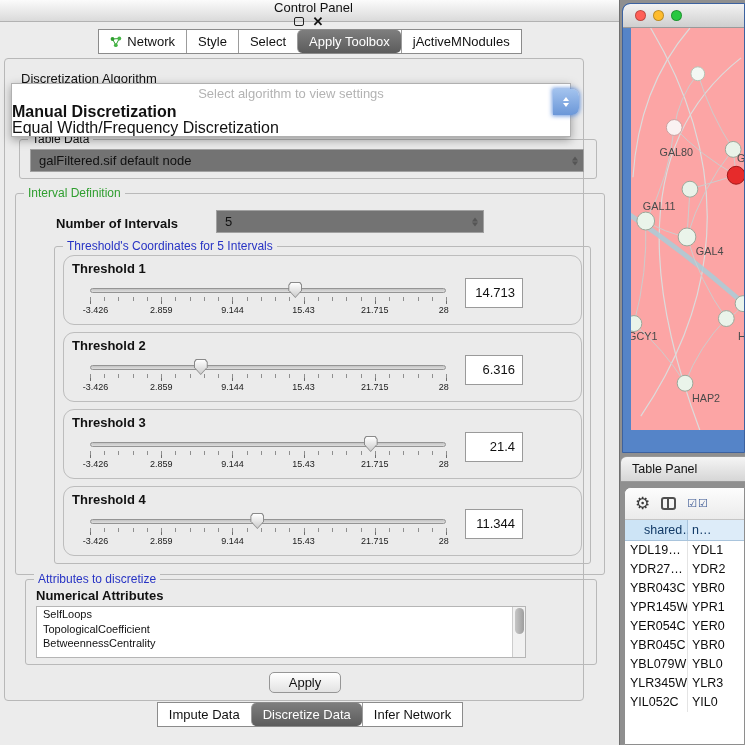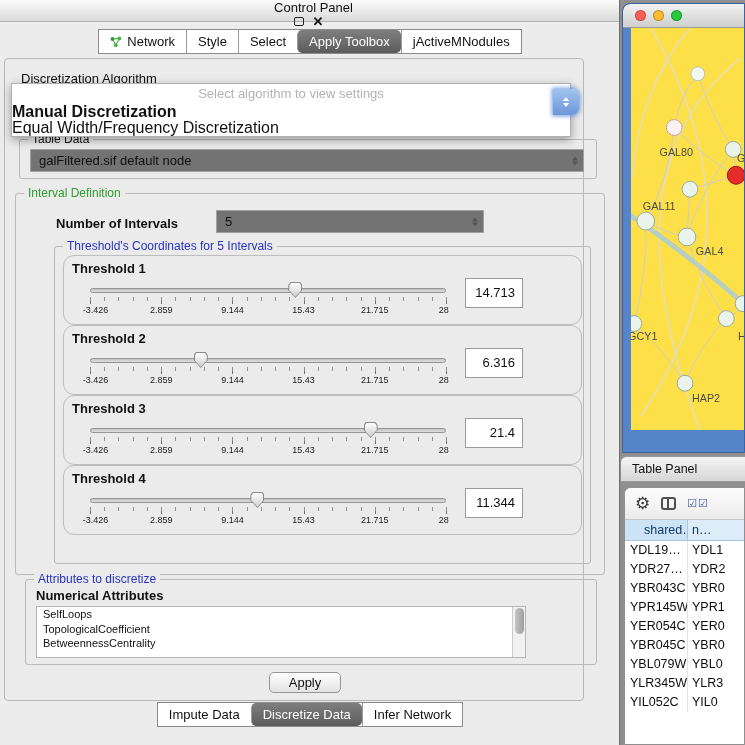--- a/index.html
+++ b/index.html
@@ -60,21 +60,21 @@
 
   .td-grp{left:14px;top:80px;width:578px;height:40px;}
   .td-grp .legend{color:#111;}
 
   .int-grp{left:10px;top:134px;width:590px;height:382px;}
   .noi-label{position:absolute;left:40px;top:22px;font-size:13px;font-weight:bold;}
   .noi-combo{left:200px;top:16px;width:268px;}
 
   .thr-grp{left:38px;top:52px;width:537px;height:318px;}
   .thr-list{position:absolute;inset:8px;}
-  .th-block{position:relative;border:1px solid #bdbdbd;border-radius:11px;height:70px;}
+  .th-block{position:relative;border:1px solid #bdbdbd;border-radius:11px;height:70px;margin-bottom:7px;}
   .th-label{position:absolute;left:8px;top:5px;font-size:13px;font-weight:bold;}
   .th-slider{position:absolute;left:26px;top:32px;width:356px;height:5px;border:1px solid #949494;border-radius:3px;
     background:linear-gradient(#c3c3c3,#dedede);}
   .th-thumb{position:absolute;top:-7px;width:14px;height:16px;margin-left:-7px;}
   .thumb-outer,.thumb-inner{position:absolute;clip-path:polygon(15% 0,85% 0,100% 18%,100% 52%,50% 100%,0 52%,0 18%);}
   .thumb-outer{left:0;top:0;width:14px;height:16px;background:#8a8a8a;}
   .thumb-inner{left:1px;top:1px;width:12px;height:14px;background:linear-gradient(#ffffff,#cccccc);}
   .th-ticks{position:absolute;left:26px;top:41px;width:358px;height:4px;
     background:repeating-linear-gradient(90deg,#8e8e8e 0 1px,transparent 1px 14.24px);}
   .th-ticks-major{position:absolute;left:26px;top:41px;width:358px;height:7px;
@@ -98,21 +98,21 @@
     background:linear-gradient(#ffffff,#e2e2e2);font-size:13px;text-align:center;line-height:19px;}
 
   
   .right{position:absolute;left:621px;top:0;width:124px;height:745px;background:#8f8f8f;}
 
   .netwin{position:absolute;left:1px;top:3px;width:123px;height:450px;border-radius:8px 0 0 0;
     background:#5584c8;border:1px solid #3c62a0;overflow:hidden;}
   .netwin .wtb{position:absolute;left:0;top:0;right:0;height:24px;background:linear-gradient(#f2f2f2,#cfcfcf);
     border-bottom:1px solid #9a9a9a;border-radius:7px 0 0 0;display:flex;align-items:center;gap:7px;padding-left:12px;}
   .tl{width:11px;height:11px;border-radius:50%;border:1px solid rgba(0,0,0,.25);}
-  .canvas{position:absolute;left:8px;top:24px;right:0;bottom:22px;background:#fde047;overflow:hidden;}
+  .canvas{position:absolute;left:8px;top:24px;right:0;bottom:22px;background:#fca5a5;overflow:hidden;}
   .canvas svg{position:absolute;left:0;top:0;width:100%;height:100%;}
 
   .tp-bar{position:absolute;left:0;top:456px;width:124px;height:26px;background:linear-gradient(#f5f5f5,#d6d6d6);
     border-top:1px solid #999;border-bottom:1px solid #999;border-radius:6px 0 0 0;
     font-size:12.5px;line-height:25px;padding-left:11px;}
 
   .tabwin{position:absolute;left:3px;top:487px;width:121px;height:258px;background:#fff;
     border:1px solid #8e8e8e;border-radius:7px 0 0 0;overflow:hidden;}
   .tw-toolbar{height:32px;background:linear-gradient(#fdfdfd,#ebebeb);border-bottom:1px solid #c5c5c5;
     display:flex;align-items:center;gap:11px;padding-left:10px;}

